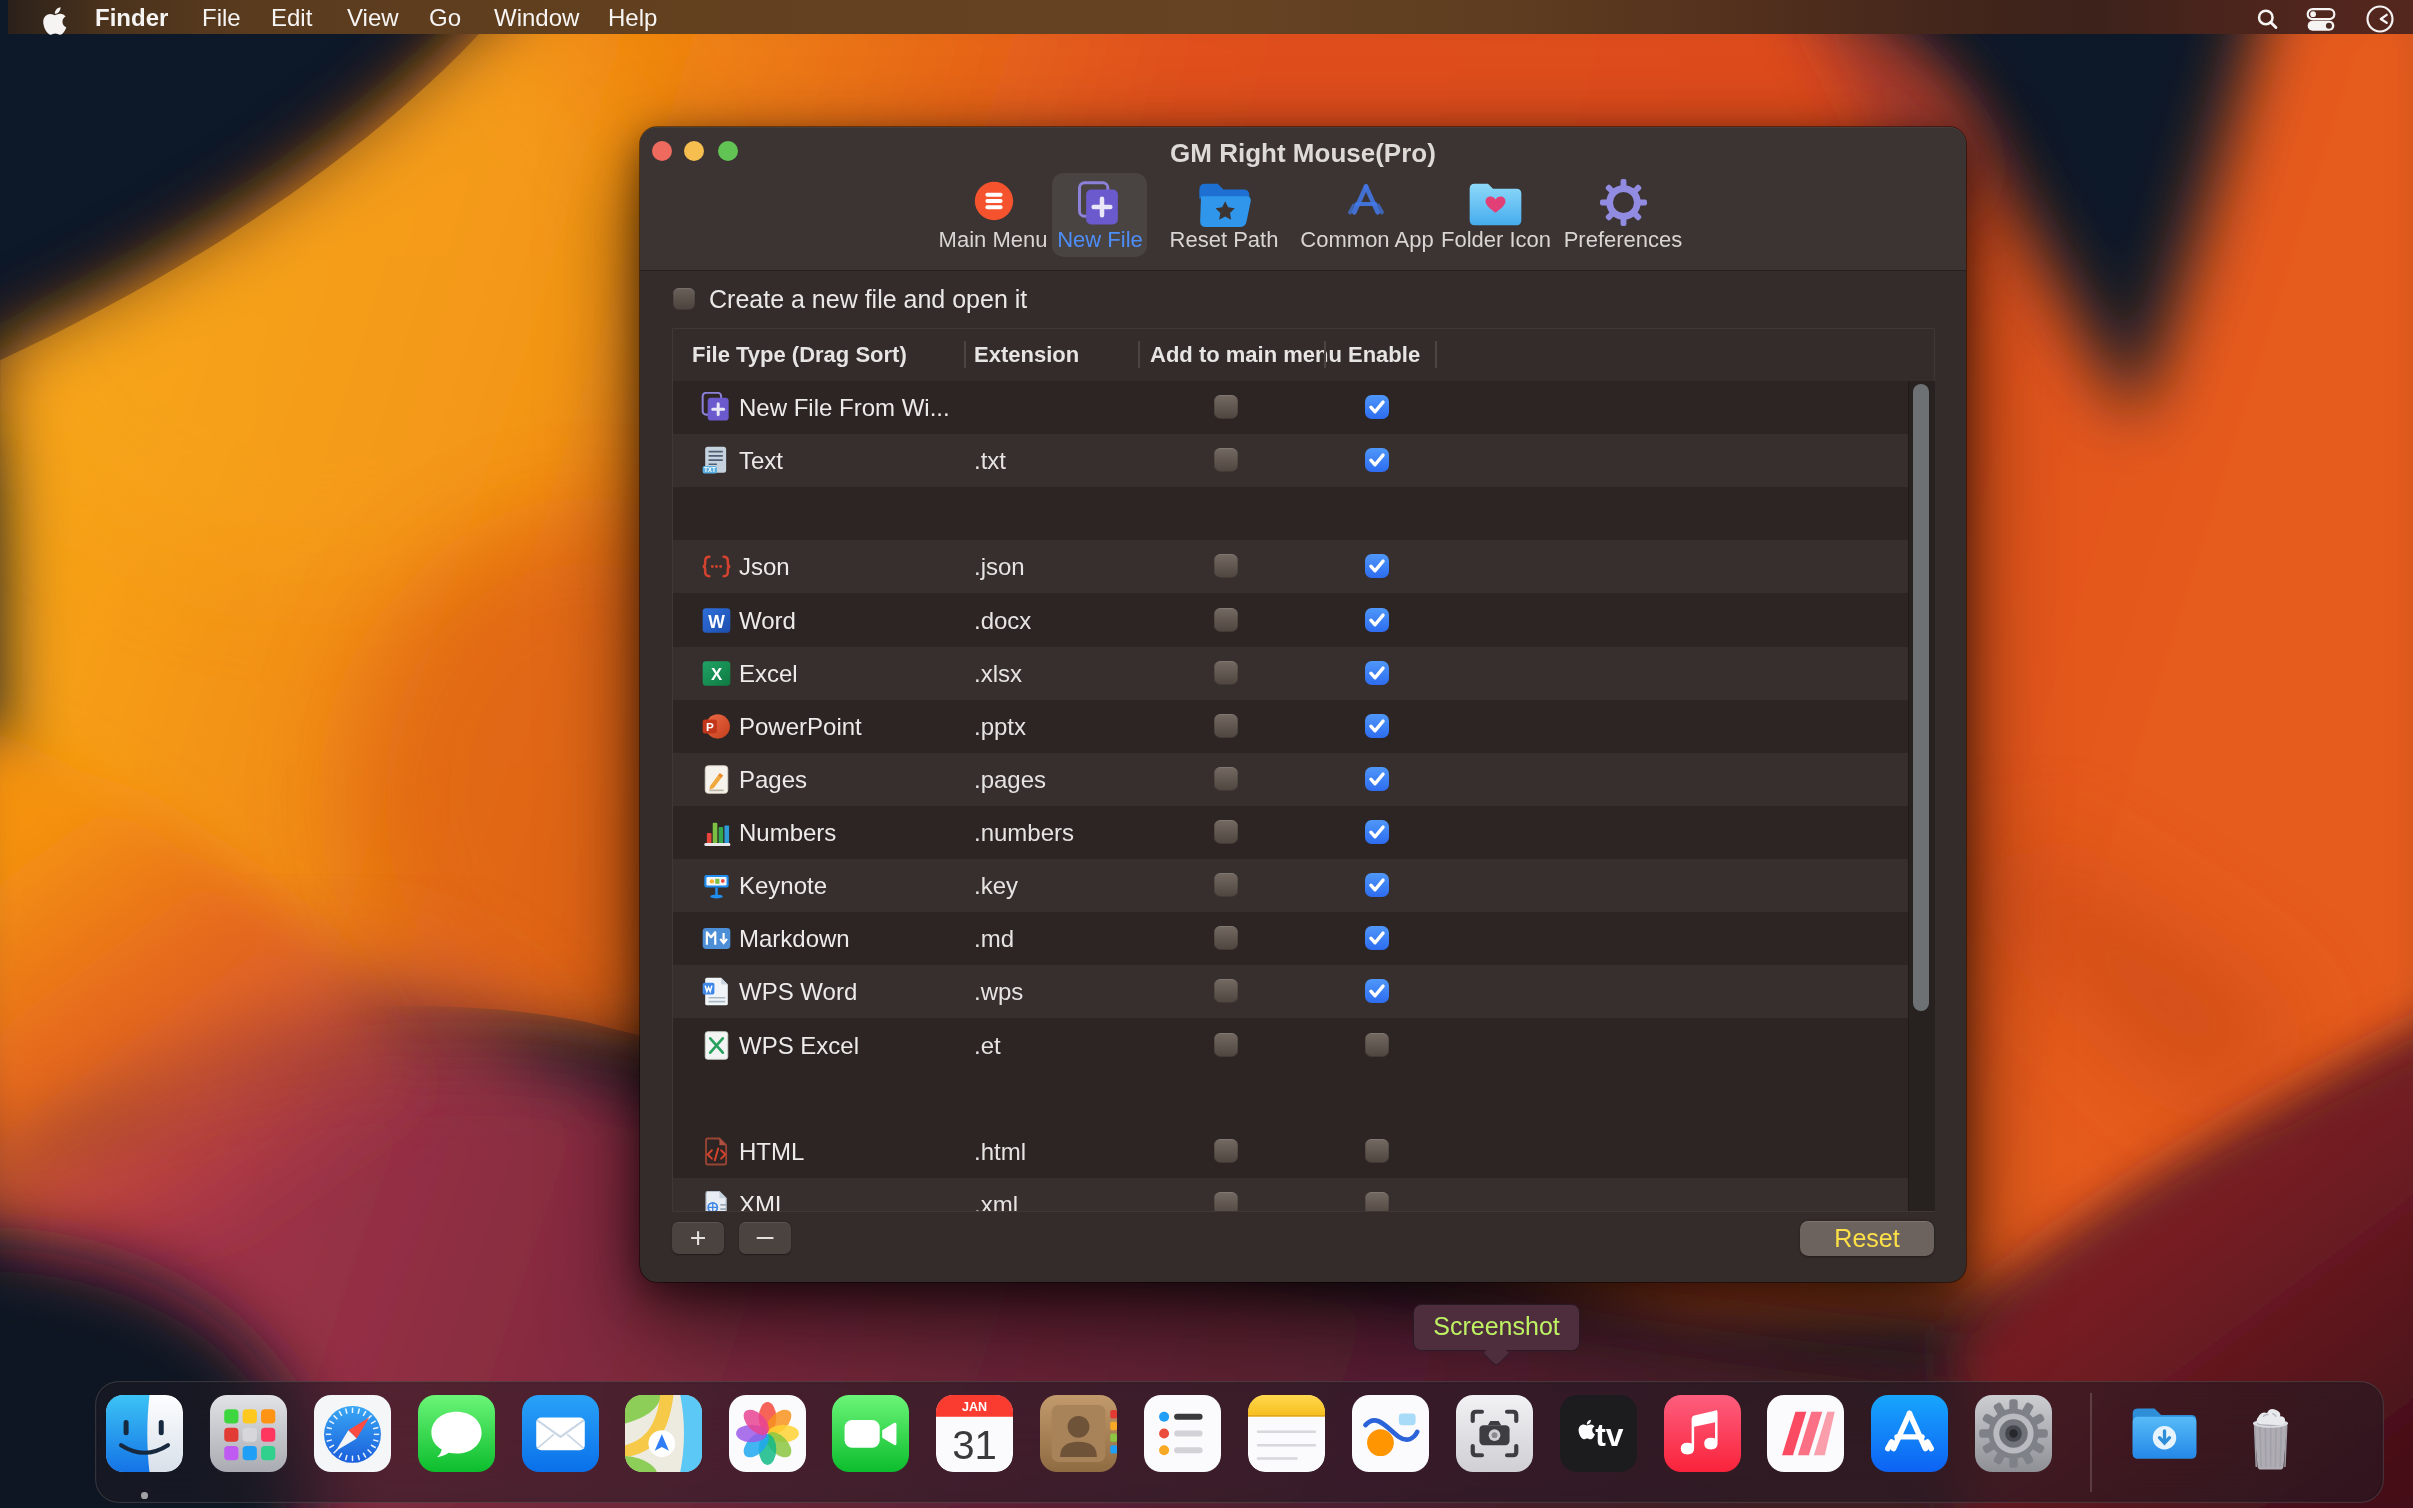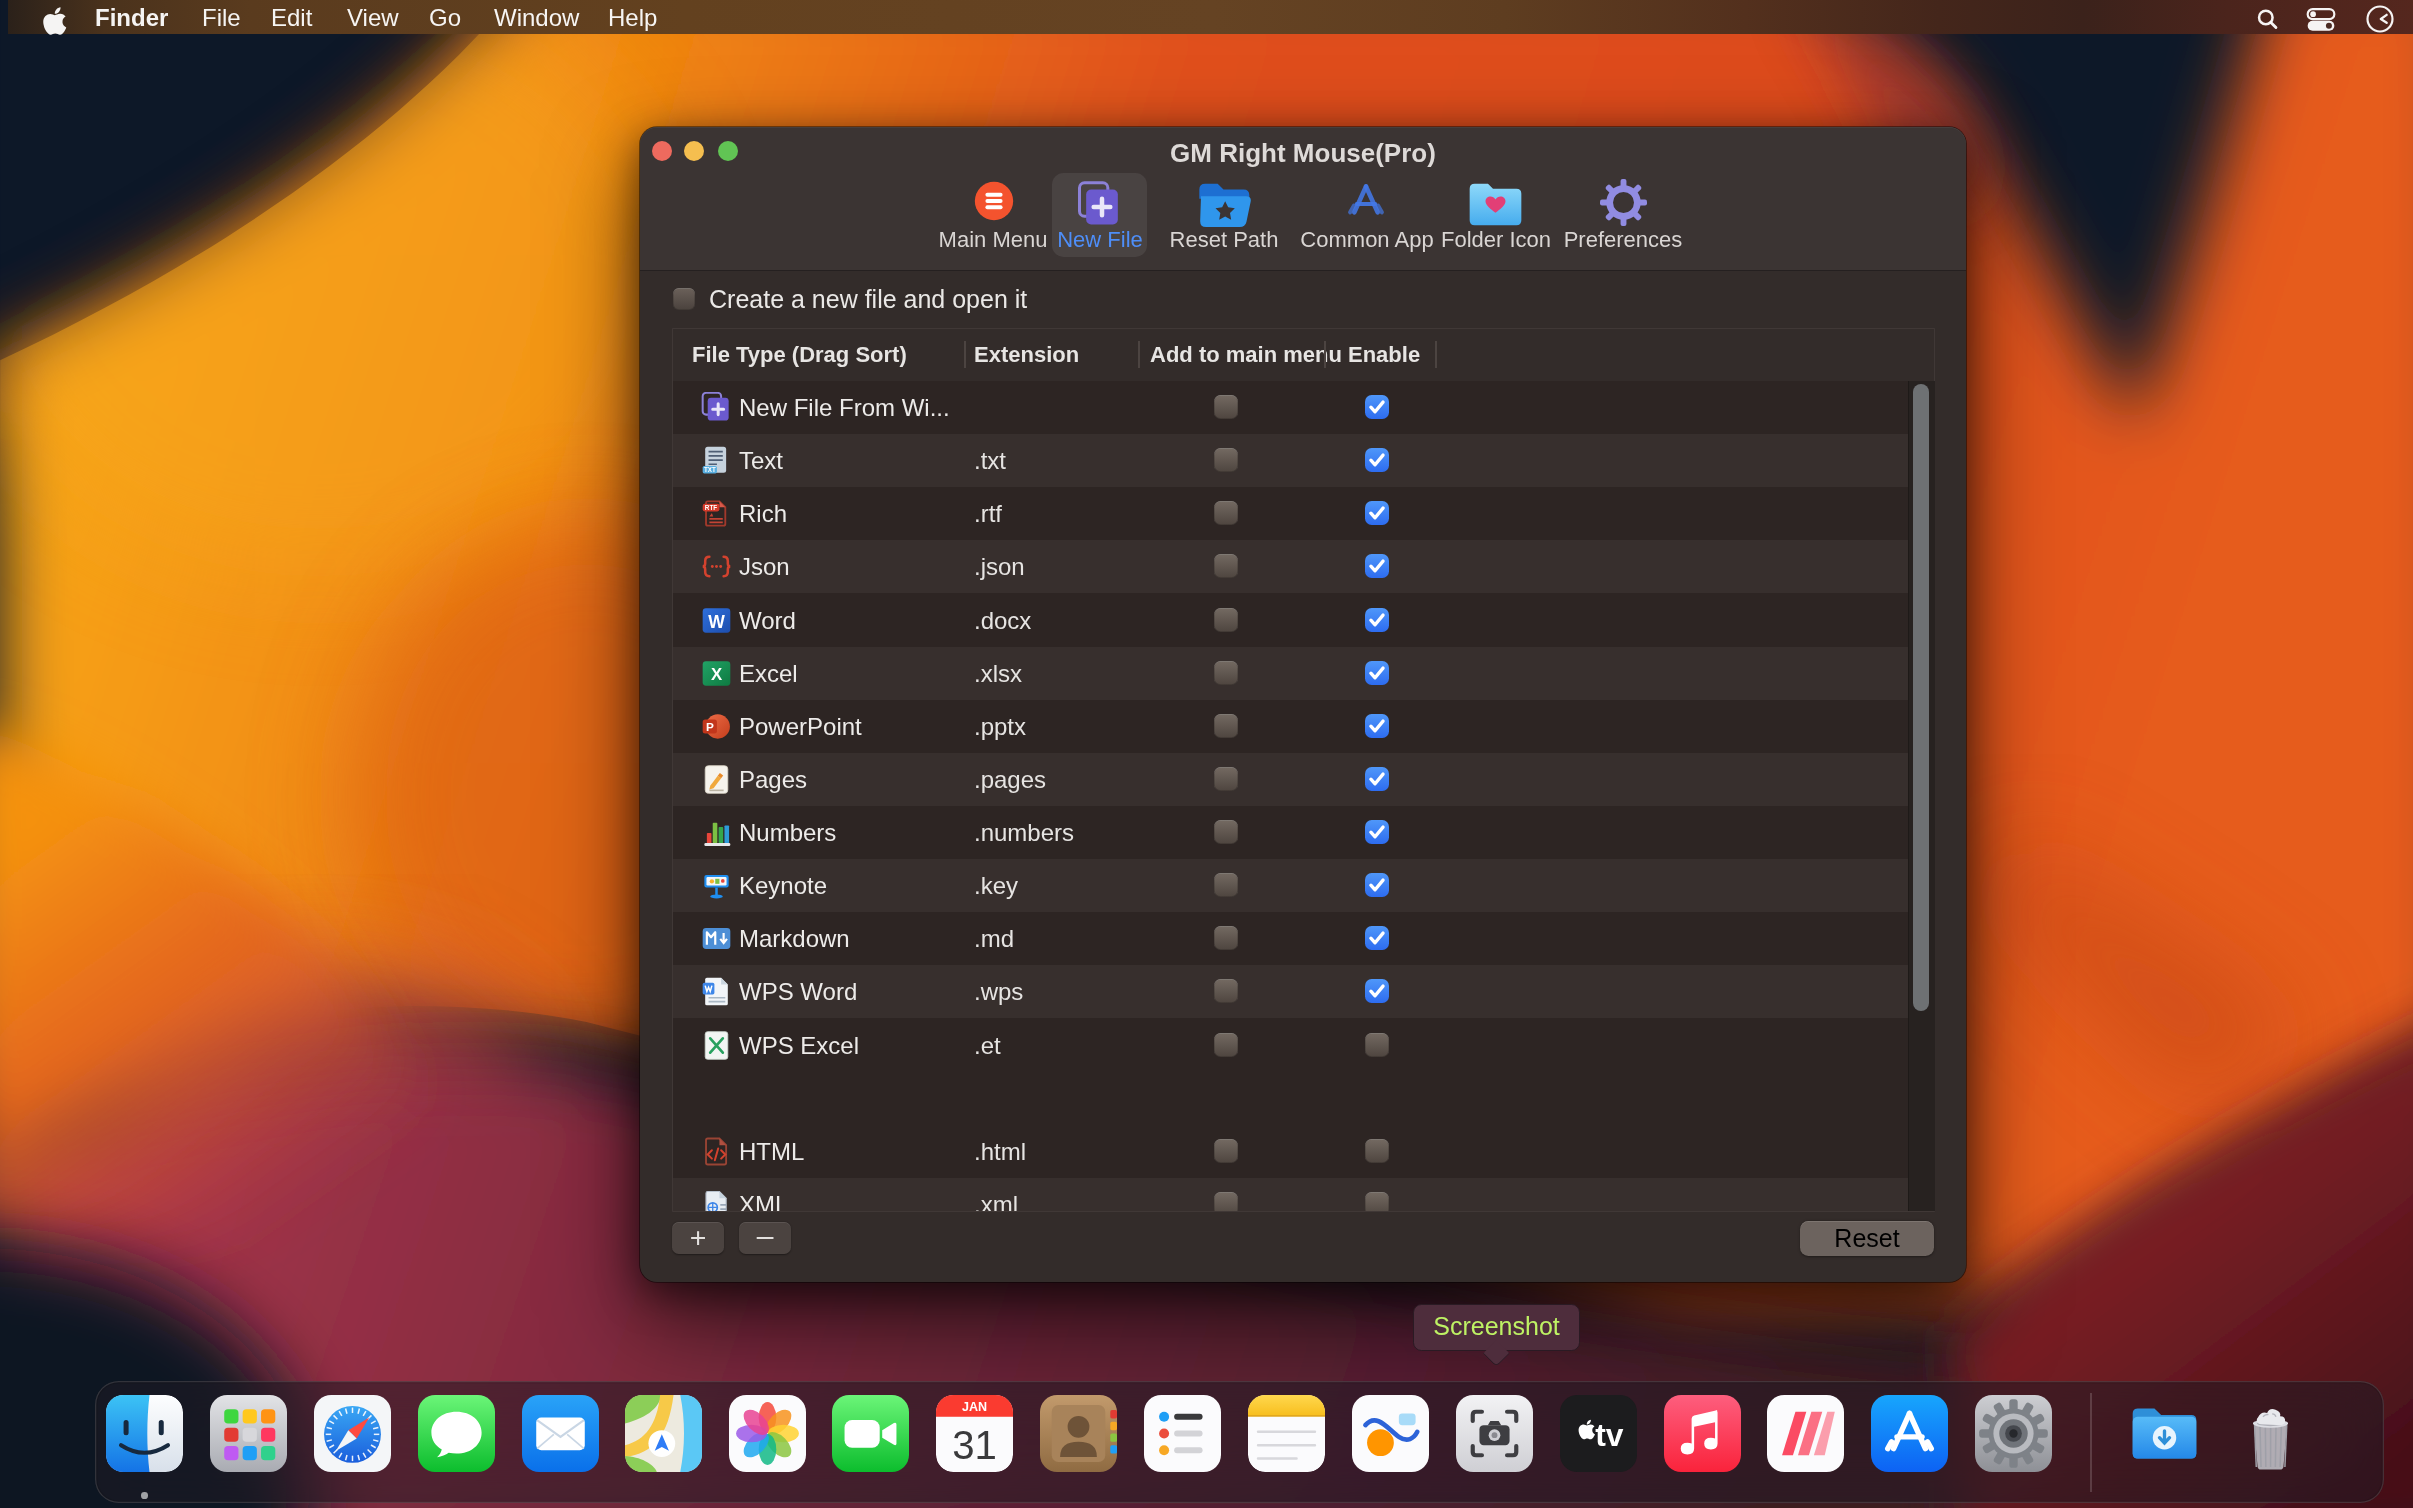--- a/index.html
+++ b/index.html
@@ -43,21 +43,21 @@
 .cke{position:absolute;left:692px;top:14.2px;width:23.5px;height:23.5px;border-radius:6.7px;}
 .ckon{background:linear-gradient(180deg,#4f97f9,#2d6cf0);}
 .sbtrack{position:absolute;left:1235px;top:52px;width:26px;height:830px;background:#272220;
  border-left:0.8px solid #1e1a18;}
 .sbthumb{position:absolute;left:1240px;top:55px;width:16px;height:627px;border-radius:8.4px;background:#6e7173;}
 .pmbtn{position:absolute;width:52px;height:32px;border-radius:6.7px;background:#4b4340;
  box-shadow:inset 0 0.8px 0 rgba(255,255,255,.12), 0 0.8px 1.7px rgba(0,0,0,.4);
  color:#e3e0de;text-align:center;font-size:28.5px;line-height:30px;}
 .reset{position:absolute;left:1160px;top:1094px;width:134px;height:35px;border-radius:8.4px;
  background:#6c635e;box-shadow:inset 0 0.8px 0 rgba(255,255,255,.16), 0 0.8px 2.5px rgba(0,0,0,.4);
- color:#000000;text-align:center;font-size:25px;line-height:35px;}
+ color:#fde047;text-align:center;font-size:25px;line-height:35px;}
 .tooltip{position:absolute;left:1413px;top:1304px;width:167px;height:47px;z-index:25;
  background:#4e2d3c;border:1.7px solid #2a1a23;border-radius:8.4px;box-sizing:border-box;
  color:#bef264;font-size:25px;text-align:center;line-height:42px;}
 .tail{position:absolute;left:73px;top:39px;width:17.6px;height:17.6px;background:#4e2d3c;
  border-right:1.7px solid #2a1a23;border-bottom:1.7px solid #2a1a23;transform:rotate(45deg);border-radius:0 0 5px 0;}
 .dock{position:absolute;left:95px;top:1381px;width:2289px;height:122px;border-radius:23.5px;
  background:rgba(30,26,36,.56);z-index:28;
  box-shadow:inset 0 0 0 1.3px rgba(255,255,255,.13), inset 0 0 0 2.5px rgba(0,0,0,.1);
  backdrop-filter:blur(30px) saturate(1.1);}
 .di{position:absolute;top:14.2px;width:77px;height:77px;}
@@ -250,36 +250,20 @@
 <rect x="2" y="25" width="17" height="9" rx="2" fill="#58AEE0"></rect>
 <text x="10.5" y="32.4" font-size="7.5" font-weight="700" fill="#fff" text-anchor="middle" font-family="Liberation Sans">TXT</text>
             </svg></div>
           <div class="rlab">Text</div>
           <div class="rext">.txt</div>
           <div class="ckg"></div>
           <div class="cke ckon"><svg width="23.5" height="23.5" viewBox="0 0 28 28">
               <path d="M7 14.5 l5 5.5 L21.5 8.5" fill="none" stroke="#fff" stroke-width="4" stroke-linecap="round" stroke-linejoin="round"></path>
             </svg></div>
         </div>
-        <div class="row" style="top:106px;">
-          <div class="ric"><svg viewBox="0 0 37 37" width="31" height="31">
-              <path d="M8 4 h14 l7 7 v20 q0 2-2 2 H8 q-2 0-2-2 V6 q0-2 2-2 Z" fill="none" stroke="#A2392B" stroke-width="2.2"></path>
-<path d="M22 4 l7 7 h-7 Z" fill="#D8594A"></path>
-<rect x="2" y="7" width="20" height="9" rx="2.5" fill="#D43A2A"></rect>
-<text x="12" y="14.4" font-size="7.6" font-weight="700" fill="#fff" text-anchor="middle" font-family="Liberation Sans">RTF</text>
-<path d="M10 22 l3-4 1.6 4 Z" fill="#C44435"></path>
-              <path d="M10 25 h16 M10 29 h16" stroke="#C44435" stroke-width="2.2"></path>
-            </svg></div>
-          <div class="rlab">Rich</div>
-          <div class="rext">.rtf</div>
-          <div class="ckg"></div>
-          <div class="cke ckon"><svg width="23.5" height="23.5" viewBox="0 0 28 28">
-              <path d="M7 14.5 l5 5.5 L21.5 8.5" fill="none" stroke="#fff" stroke-width="4" stroke-linecap="round" stroke-linejoin="round"></path>
-            </svg></div>
-        </div>
         <div class="row rowlt" style="top:159px;">
           <div class="ric"><svg viewBox="0 0 37 37" width="31" height="31">
               <g fill="none" stroke="#D3422E" stroke-width="3" stroke-linecap="round">
 <path d="M10 7 q-5 0-5 5 v3 q0 3.5-3 3.5 q3 0 3 3.5 v3 q0 5 5 5"></path>
 <path d="M27 7 q5 0 5 5 v3 q0 3.5 3 3.5 q-3 0-3 3.5 v3 q0 5-5 5"></path>
               </g>
 <g fill="#D3422E">
                 <circle cx="13.5" cy="18.5" r="1.7"></circle>
                 <circle cx="18.5" cy="18.5" r="1.7"></circle>
                 <circle cx="23.5" cy="18.5" r="1.7"></circle>

